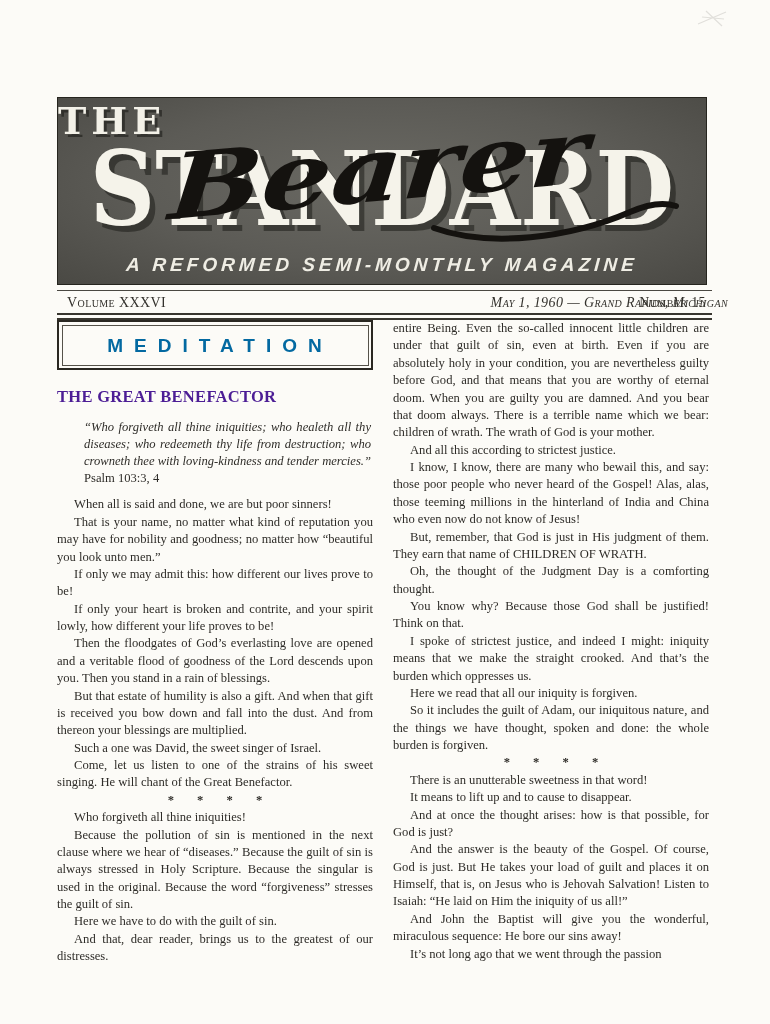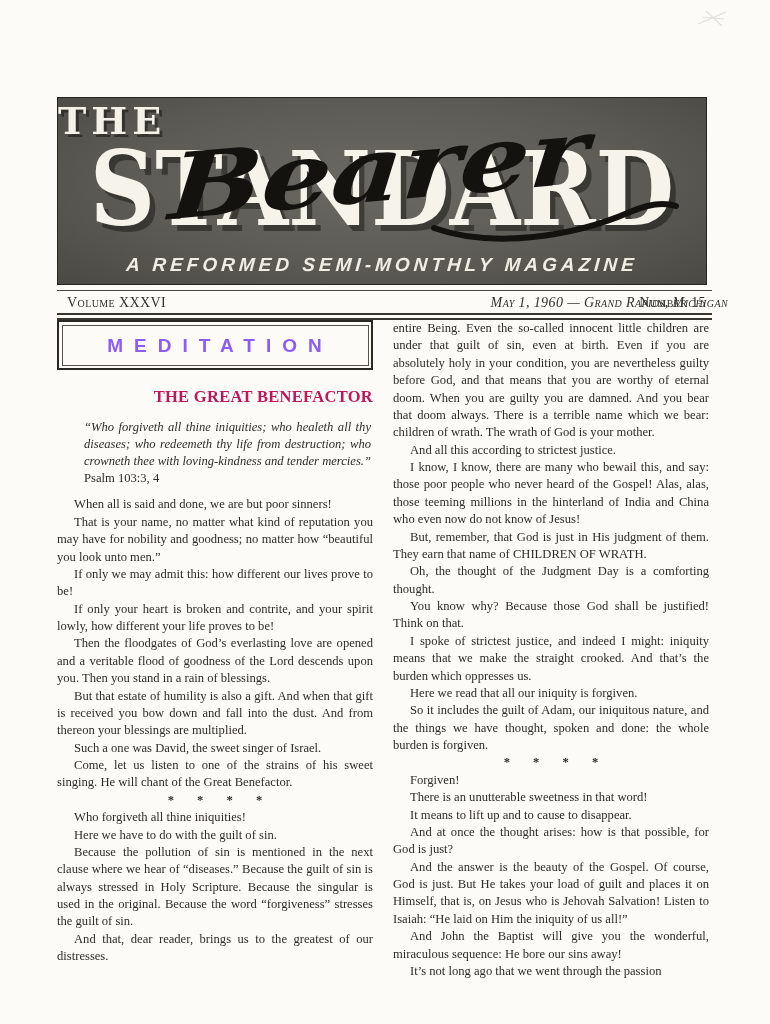--- a/index.html
+++ b/index.html
@@ -57,24 +57,24 @@
   
   .cols { position:absolute; left:57px; top:320px; width:652px; display:flex; gap:20px; }
   .col { width:316px; font-size:12.6px; line-height:1.38; text-align:justify; }
   .col p { margin:0; text-indent:17px; }
   .col p.noindent { text-indent:0; }
 
   
   .sec-box { border:2.5px solid #2a2822; padding:2.5px; margin-bottom:14px; background:#fcfbf7; }
   .sec-box-inner { border:1px solid #55524a; text-align:center; padding:7px 0 6px 10px; }
   .sec-title { font-family:"Liberation Sans", sans-serif; font-weight:bold; font-size:19px;
-    letter-spacing:11px; color:#8b5cf6; }
+    letter-spacing:11px; color:#0369a1; }
 
-  .art-title { text-align:right; font-weight:bold; font-size:16.5px; letter-spacing:.3px;
-    margin:16px 0 10px; color:#be185d; text-indent:0; }
+  .art-title { text-align:left; font-weight:bold; font-size:16.5px; letter-spacing:.3px;
+    margin:16px 0 10px; color:#4c1d95; text-indent:0; }
   .epigraph { font-style:italic; margin:0 2px 9px 27px; line-height:1.36; text-align:justify; }
   .epigraph .ref { font-style:normal; }
   .separator { text-align:center; text-indent:0 !important; font-weight:bold;
     word-spacing:20px; margin:9px 0; letter-spacing:0; }
 </style>
 </head>
 <body>
 
 <div class="page">
 
@@ -121,39 +121,38 @@
       <p>If only we may admit this: how different our lives prove to be!</p>
       <p>If only your heart is broken and contrite, and your spirit lowly, how different your life proves to be!</p>
       <p>Then the floodgates of God’s everlasting love are opened and a veritable flood of goodness of the Lord descends upon you. Then you stand in a rain of blessings.</p>
       <p>But that estate of humility is also a gift. And when that gift is received you bow down and fall into the dust. And from thereon your blessings are multiplied.</p>
       <p>Such a one was David, the sweet singer of Israel.</p>
       <p>Come, let us listen to one of the strains of his sweet singing. He will chant of the Great Benefactor.</p>
 
       <p class="separator">* * * *</p>
 
       <p>Who forgiveth all thine iniquities!</p>
+      <p>Because the pollution of sin is mentioned in the next clause where we hear of “diseases.” Because the guilt of sin is always stressed in Holy Scripture. Because the singular is used in the original. Because the word “forgiveness” stresses the guilt of sin.</p>
       <p>Here we have to do with the guilt of sin.</p>
-      <p>Because the pollution of sin is mentioned in the next clause where we hear of “diseases.” Because the guilt of sin is always stressed in Holy Scripture. Because the singular is used in the original. Because the word “forgiveness” stresses the guilt of sin.</p>
       <p>And that, dear reader, brings us to the greatest of our distresses.</p>
     </div>
 
     <div class="col">
       <p class="noindent">entire Being. Even the so-called innocent little children are under that guilt of sin, even at birth. Even if you are absolutely holy in your condition, you are nevertheless guilty before God, and that means that you are worthy of eternal doom. When you are guilty you are damned. And you bear that doom always. There is a terrible name which we bear: children of wrath. The wrath of God is your mother.</p>
       <p>And all this according to strictest justice.</p>
       <p>I know, I know, there are many who bewail this, and say: those poor people who never heard of the Gospel! Alas, alas, those teeming millions in the hinterland of India and China who even now do not know of Jesus!</p>
       <p>But, remember, that God is just in His judgment of them. They earn that name of CHILDREN OF WRATH.</p>
       <p>Oh, the thought of the Judgment Day is a comforting thought.</p>
       <p>You know why? Because those God shall be justified! Think on that.</p>
       <p>I spoke of strictest justice, and indeed I might: iniquity means that we make the straight crooked. And that’s the burden which oppresses us.</p>
       <p>Here we read that all our iniquity is forgiven.</p>
       <p>So it includes the guilt of Adam, our iniquitous nature, and the things we have thought, spoken and done: the whole burden is forgiven.</p>
 
       <p class="separator">* * * *</p>
 
-      <p>Forgiven!</p>
       <p>There is an unutterable sweetness in that word!</p>
       <p>It means to lift up and to cause to disappear.</p>
       <p>And at once the thought arises: how is that possible, for God is just?</p>
       <p>And the answer is the beauty of the Gospel. Of course, God is just. But He takes your load of guilt and places it on Himself, that is, on Jesus who is Jehovah Salvation! Listen to Isaiah: “He laid on Him the iniquity of us all!”</p>
       <p>And John the Baptist will give you the wonderful, miraculous sequence: He bore our sins away!</p>
       <p>It’s not long ago that we went through the passion</p>
     </div>
 
   </div>
 </div>

